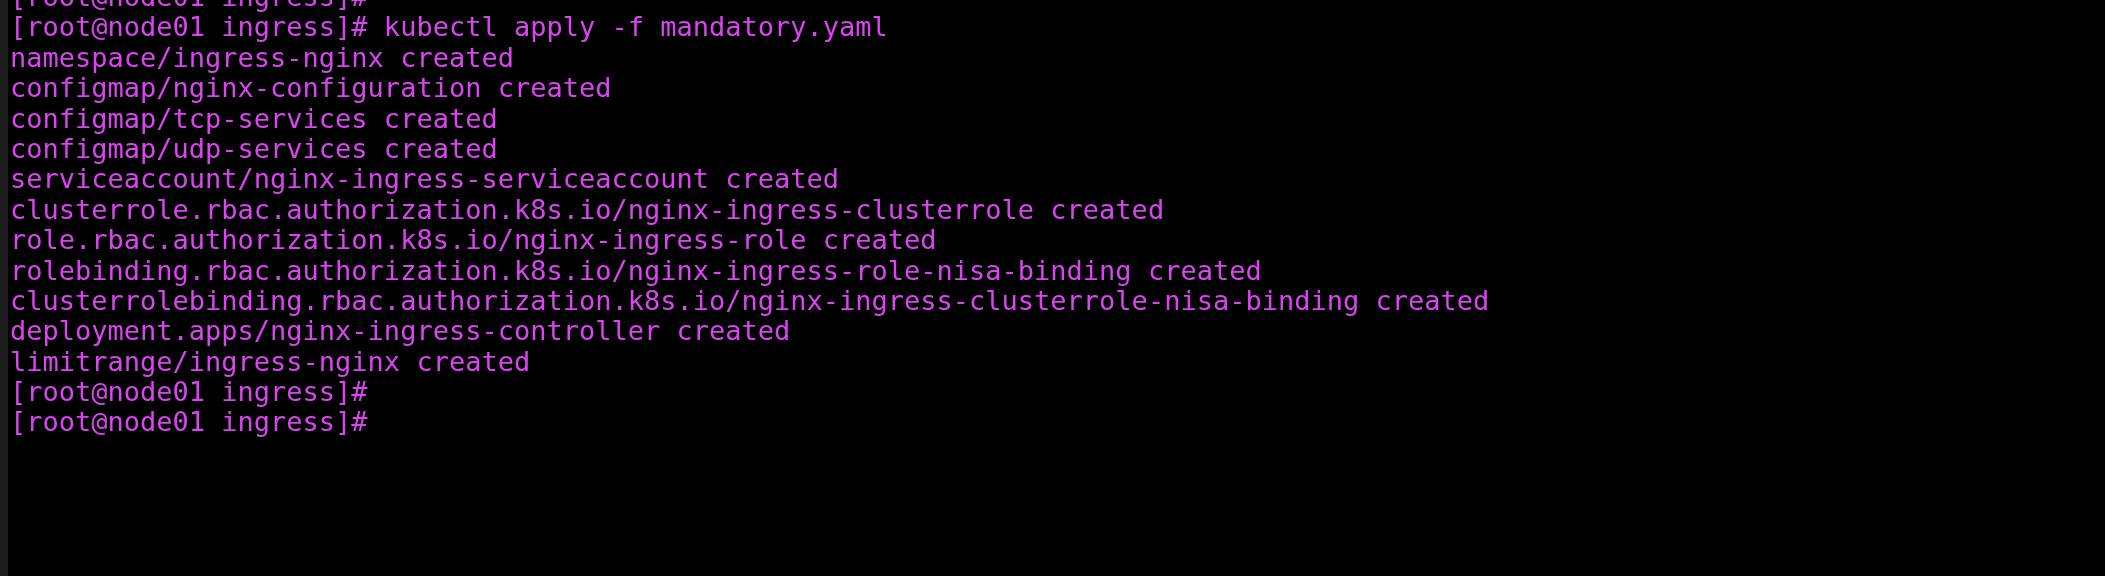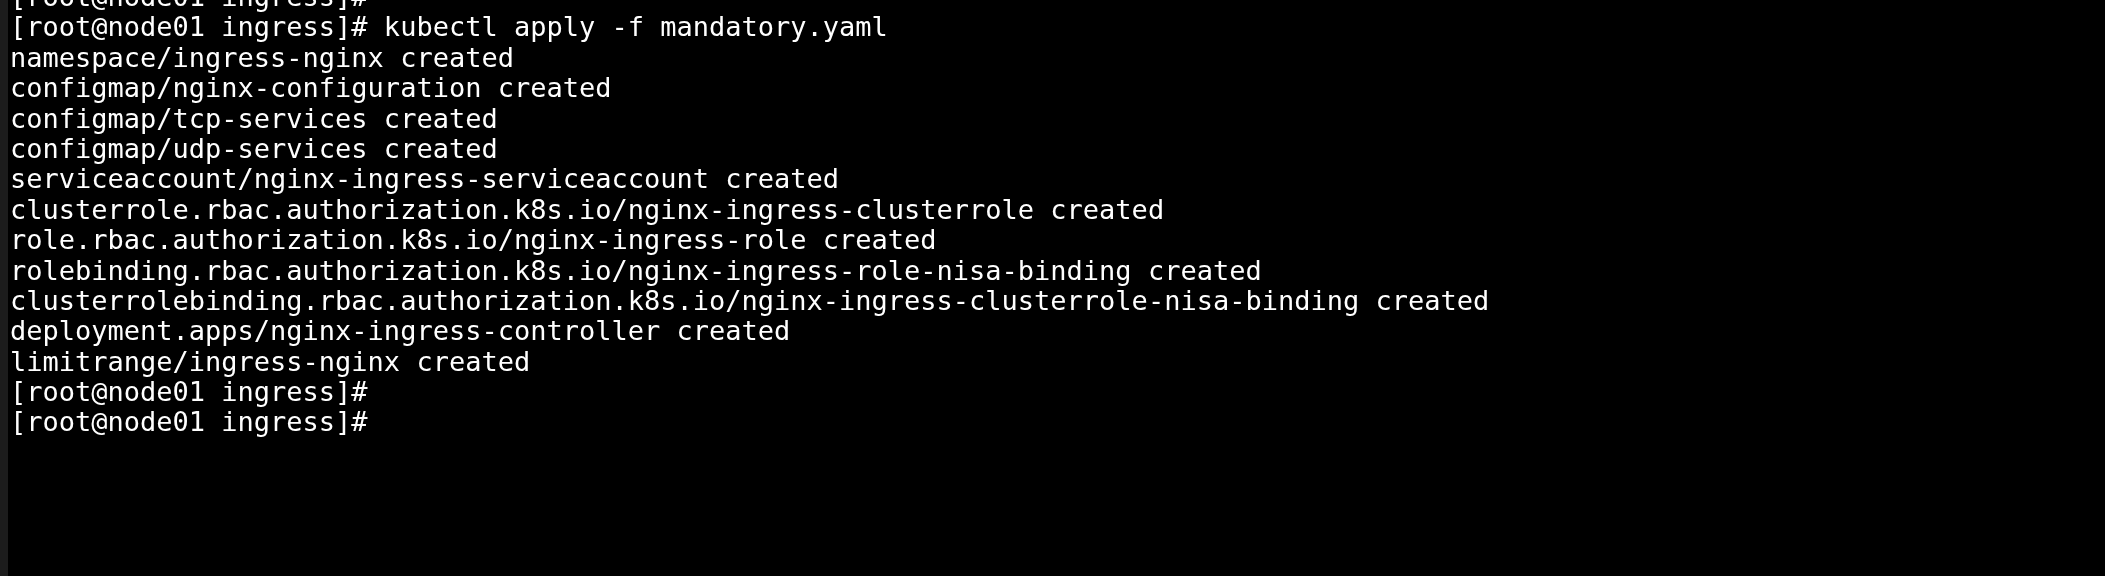--- a/index.html
+++ b/index.html
@@ -34,21 +34,21 @@
     font-size: 27px;
     line-height: 30.4px;
     color: #e8e8e8;
     white-space: pre;
     letter-spacing: 0px;
     -webkit-font-smoothing: none;
   }
   .line {
     height: 30.4px;
     white-space: pre;
-    color: #ffffff;
+    color: #d946ef;
   }
   
 </style>
 </head>
 <body>
 
 <div id="terminal">
 
   <div id="left-gutter"></div>
 

